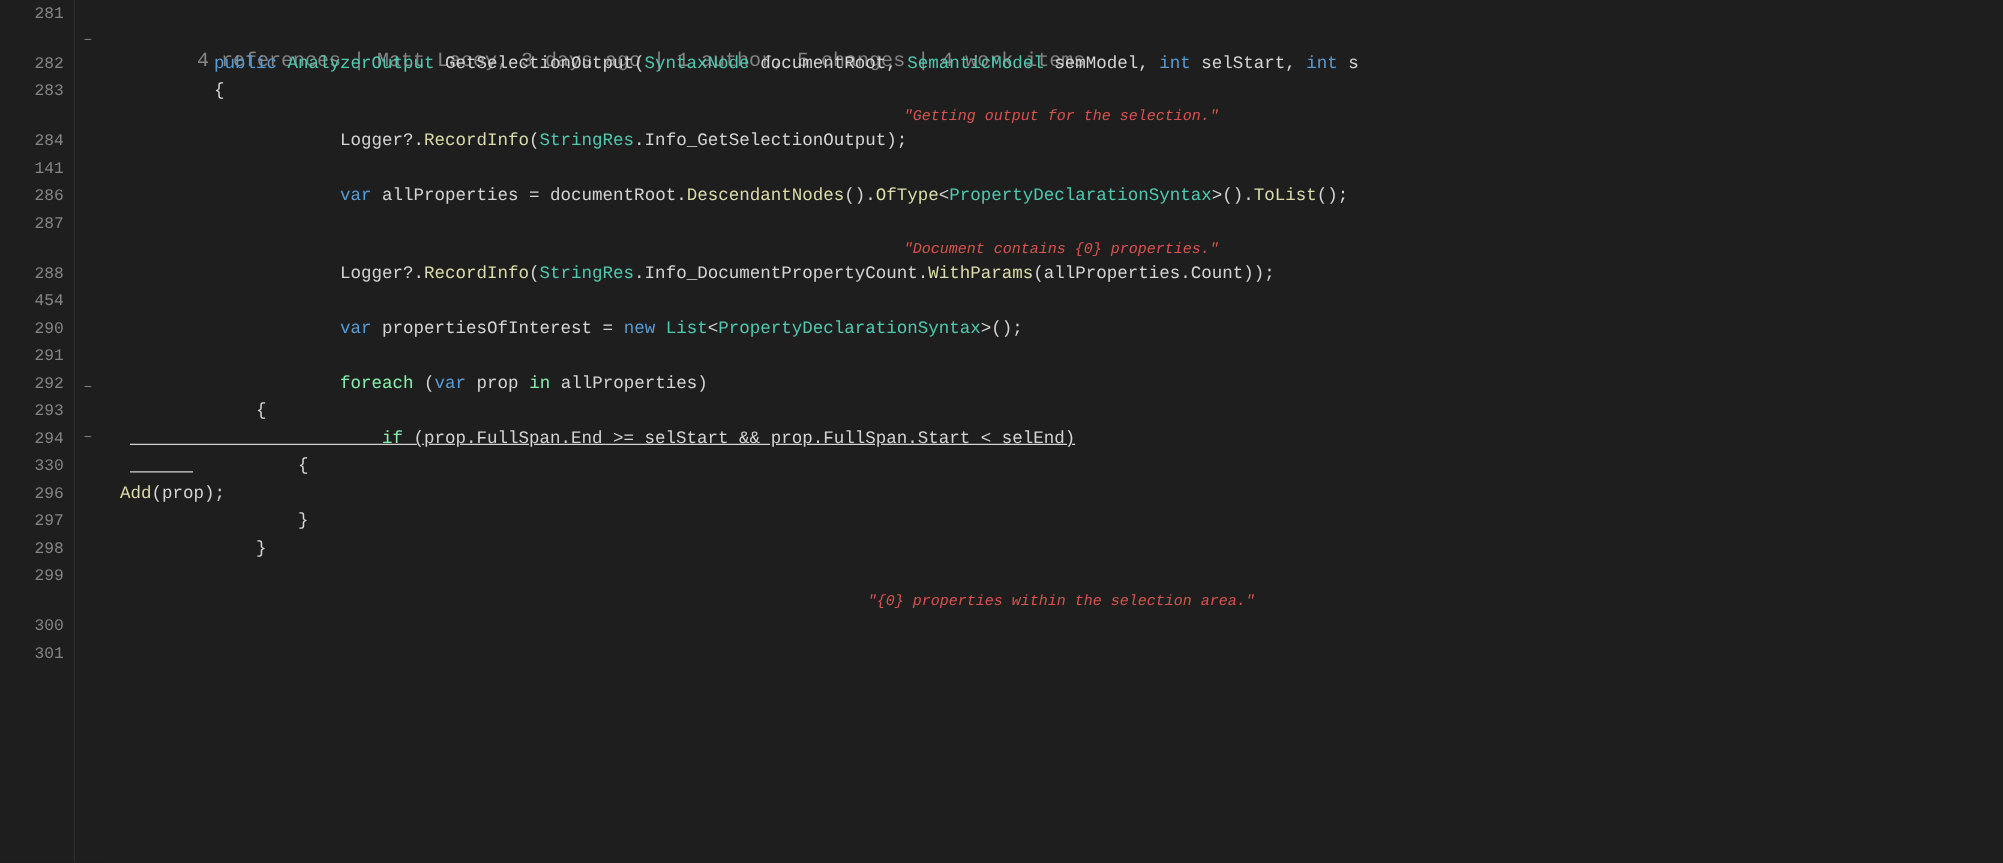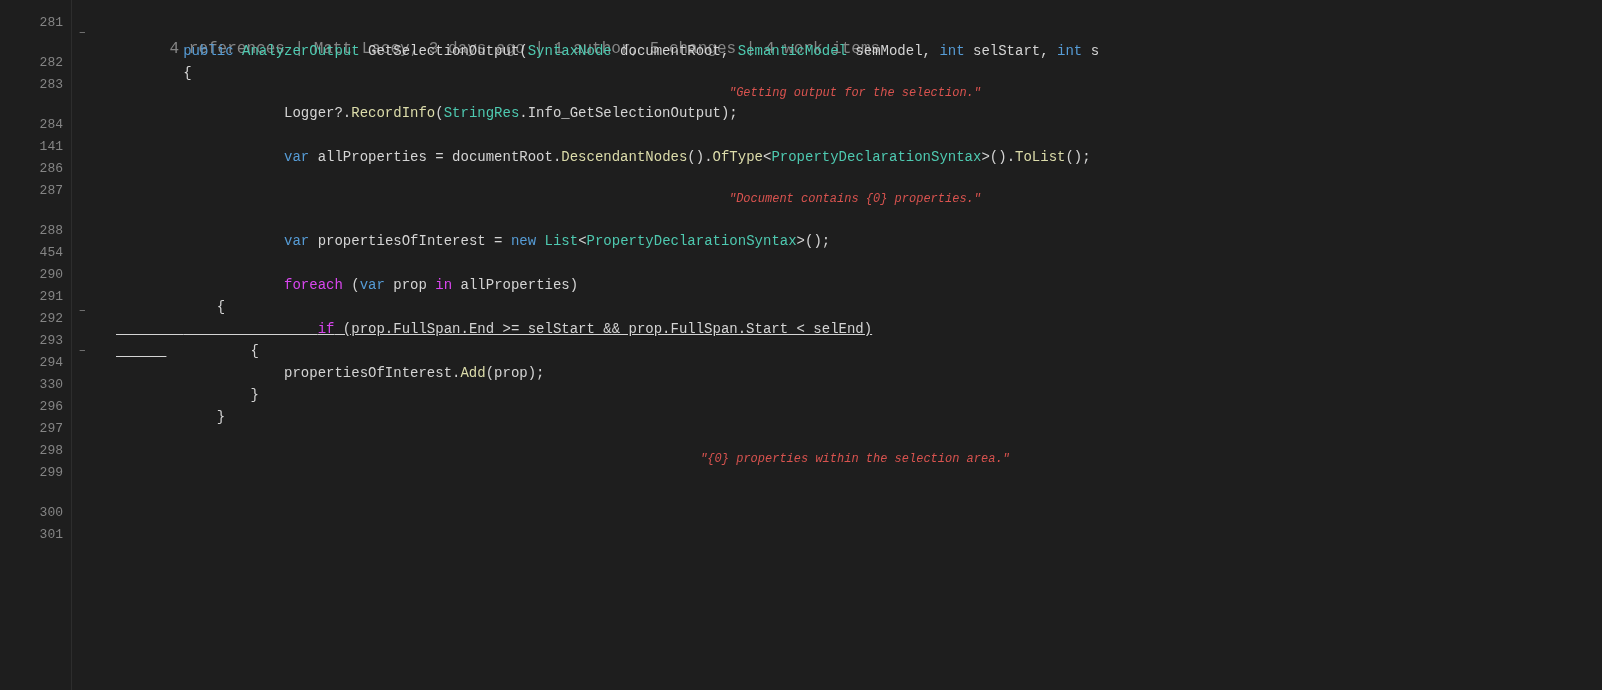--- a/index.html
+++ b/index.html
@@ -9,26 +9,26 @@
       font-size: 14px;
       color: #d4d4d4;
       overflow: hidden;
     }
     .editor {
       display: flex;
       height: 690px;
       overflow: hidden;
     }
     .line-numbers {
-      width: 72px;
+      width: 60px;
       background: #1e1e1e;
       color: #858585;
       text-align: right;
       padding-right: 8px;
-      padding-top: 12px;
+      padding-top: 0;
       user-select: none;
       flex-shrink: 0;
       border-right: 1px solid #2d2d2d;
     }
     .line-number {
       height: 22px;
       line-height: 22px;
       font-size: 13px;
     }
     .gutter {
@@ -45,21 +45,21 @@
     }
     .code-line {
       height: 22px;
       line-height: 22px;
       white-space: pre;
       display: flex;
       align-items: center;
     }
     
     .kw { color: #569cd6; } 
-    .kw2 { color: #d946ef; } 
+    .kw2 { color: #86efac; } 
     .type { color: #4ec9b0; } 
     .fn { color: #dcdcaa; } 
     .str-hint { color: #d9534f; }
     .plain { color: #d4d4d4; }
     .ref-line {
       color: #858585;
       font-size: 16px;
       height: 18px;
       line-height: 18px;
       padding-left: 4px;
@@ -143,20 +143,25 @@
         <span class="plain">            </span><span class="kw">var</span><span class="plain"> allProperties = documentRoot.</span><span class="fn">DescendantNodes</span><span class="plain">().</span><span class="fn">OfType</span><span class="plain">&lt;</span><span class="type">PropertyDeclarationSyntax</span><span class="plain">&gt;().</span><span class="fn">ToList</span><span class="plain">();</span>
       </span>
     </div>
 
     <div class="code-line">&nbsp;</div>
 
     <div style="height:18px;line-height:18px;display:flex;align-items:center;justify-content:center;">
       <span class="str-hint" style="font-style:italic;font-size:12px;">"Document contains {0} properties."</span>
     </div>
 
+    <div class="code-line">
+      <span style="padding-left:8px;">
+        <span class="plain">            Logger?.</span><span class="fn">RecordInfo</span><span class="plain">(</span><span class="type">StringRes</span><span class="plain">.Info_DocumentPropertyCount.</span><span class="fn">WithParams</span><span class="plain">(allProperties.Count));</span>
+      </span>
+    </div>
 
     <div class="code-line">&nbsp;</div>
 
     <div class="code-line">
       <span style="padding-left:8px;text-align:right;">
         <span class="plain">            </span><span class="kw">var</span><span class="plain"> propertiesOfInterest = </span><span class="kw">new</span><span class="plain"> </span><span class="type">List</span><span class="plain">&lt;</span><span class="type">PropertyDeclarationSyntax</span><span class="plain">&gt;();</span>
       </span>
     </div>
 
     <div class="code-line">&nbsp;</div>
@@ -175,21 +180,21 @@
       <span style="padding-left:8px;text-decoration:underline;">
         <span class="plain">                </span><span class="kw2">if</span><span class="plain"> (prop.FullSpan.End &gt;= selStart &amp;&amp; prop.FullSpan.Start &lt; selEnd)</span>
       </span>
     </div>
 
     <div class="code-line">
       <span style="padding-left:8px;" class="plain">                {</span>
     </div>
 
     <div class="code-line">
-      <span style="padding-left:8px;" class="plain">                    propertiesOfInterest.</span><span class="fn">Add</span><span class="plain">(prop);</span>
+      <span class="fn">Add</span><span class="plain">(prop);</span>
     </div>
 
     <div class="code-line">
       <span style="padding-left:8px;" class="plain">                }</span>
     </div>
 
     <div class="code-line">
       <span style="padding-left:8px;" class="plain">            }</span>
     </div>
 

